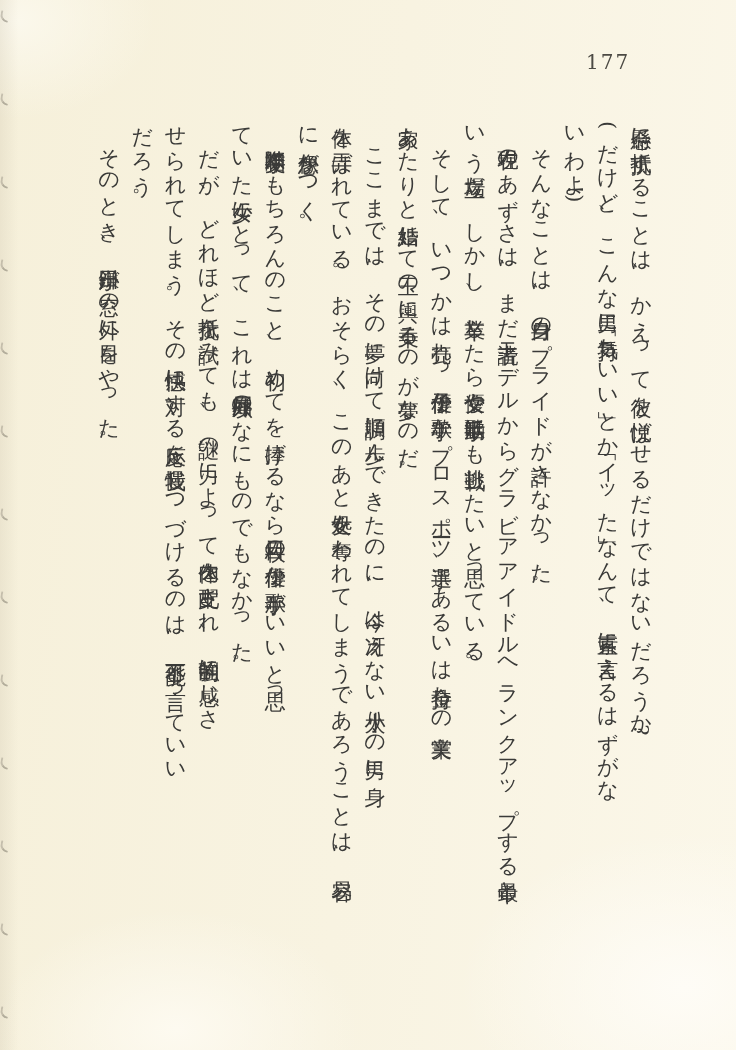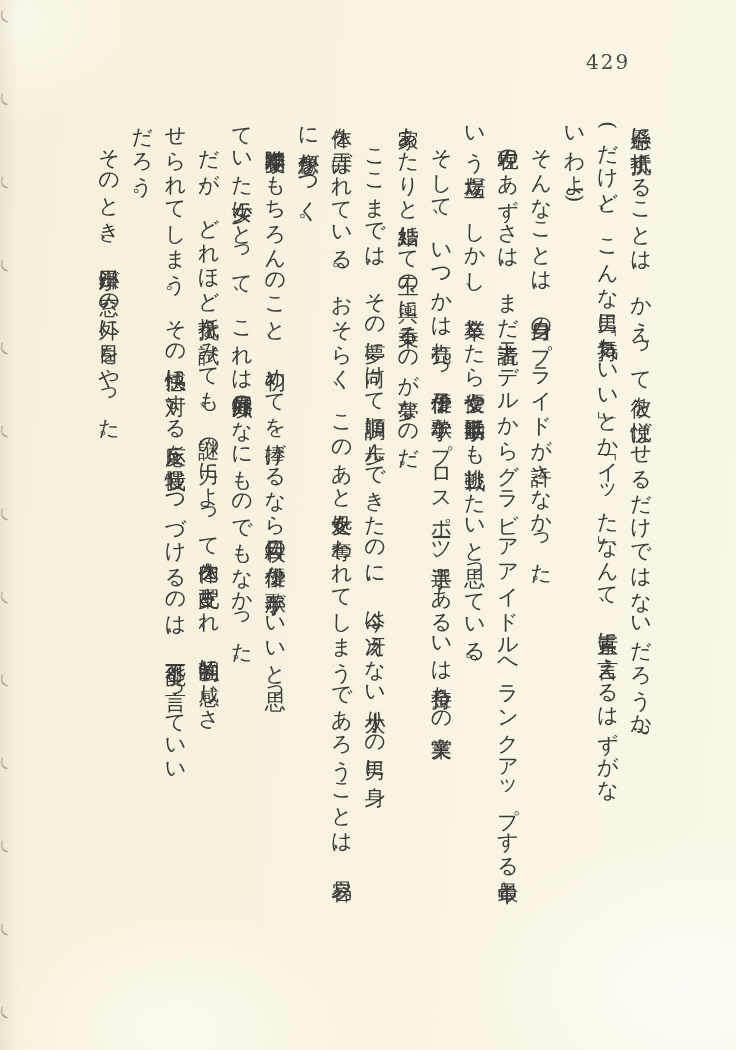--- a/index.html
+++ b/index.html
@@ -42,21 +42,21 @@
     border-left:2px solid rgba(108,102,90,.30);
     border-bottom-left-radius:8px;
     transform:rotate(14deg);
   }
 </style>
 </head>
 <body>
 
 <div class="page">
 
-  <div class="page-number">429</div>
+  <div class="page-number">177</div>
 
   <div class="text-block">
       <div class="line">懸命に抵抗することは、かえって彼を悦ばせるだけではないだろうか?</div>
       <div class="line ind-h">(だけど、こんな男に「気持ちいい」とか「イッた」なんて、素直に言えるはずがな</div>
       <div class="line">いわよ!)</div>
       <div class="line ind-1">そんなことは、自身のプライドが許さなかった。</div>
       <div class="line ind-1">現在のあずさは、まだ読者モデルからグラビアアイドルへランクアップする最中と</div>
       <div class="line">いう立場だ。しかし、卒業したら女優や歌手活動にも挑戦したいと思っている。</div>
       <div class="line ind-1">そして、いつかは売れっ子俳優か歌手かプロスポーツ選手、あるいは金持ちの実業</div>
       <div class="line">家あたりと結婚して玉の輿に乗るのが夢なのだ。</div>

